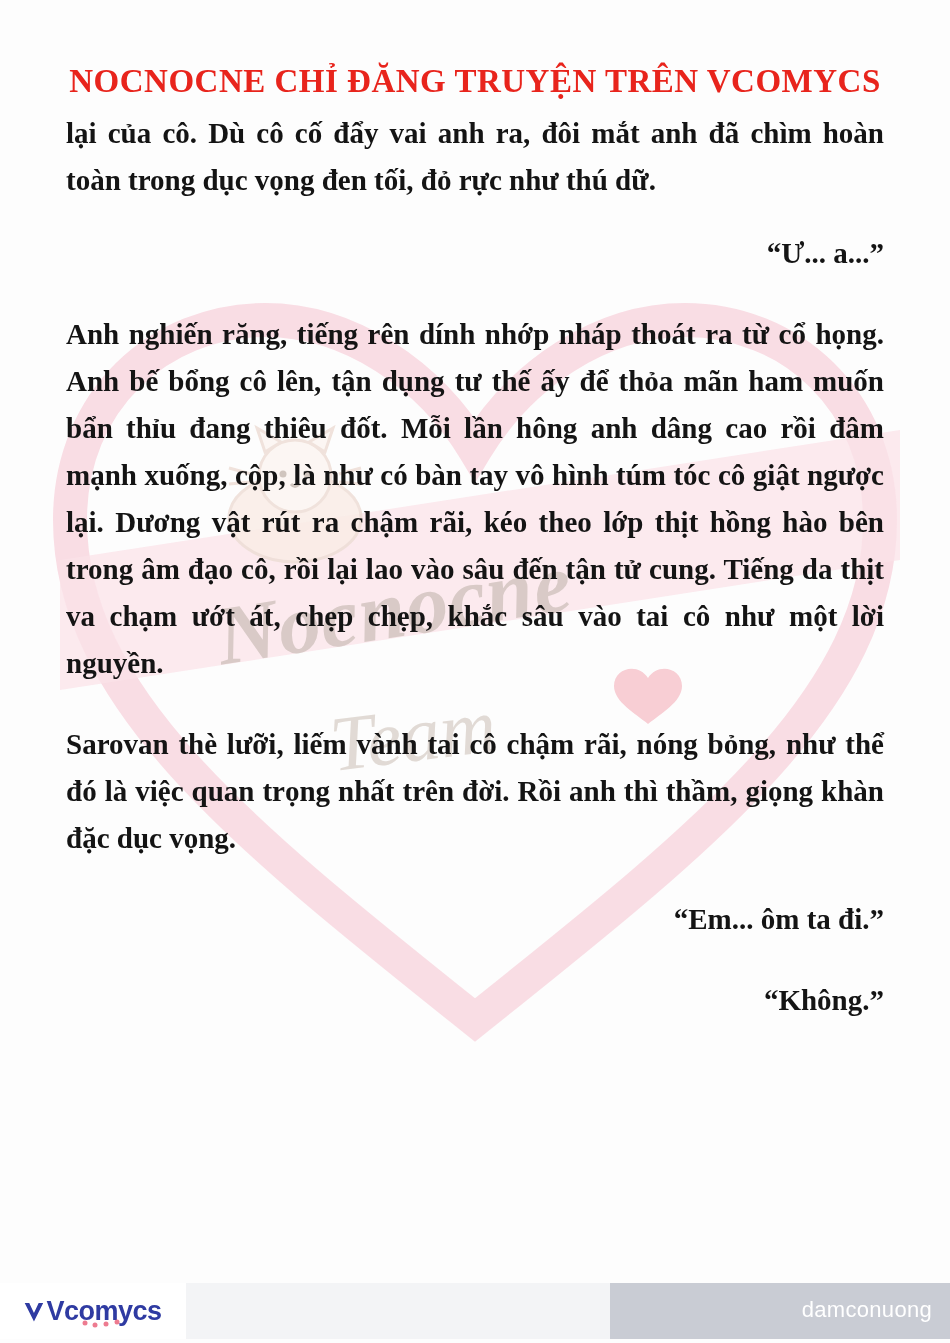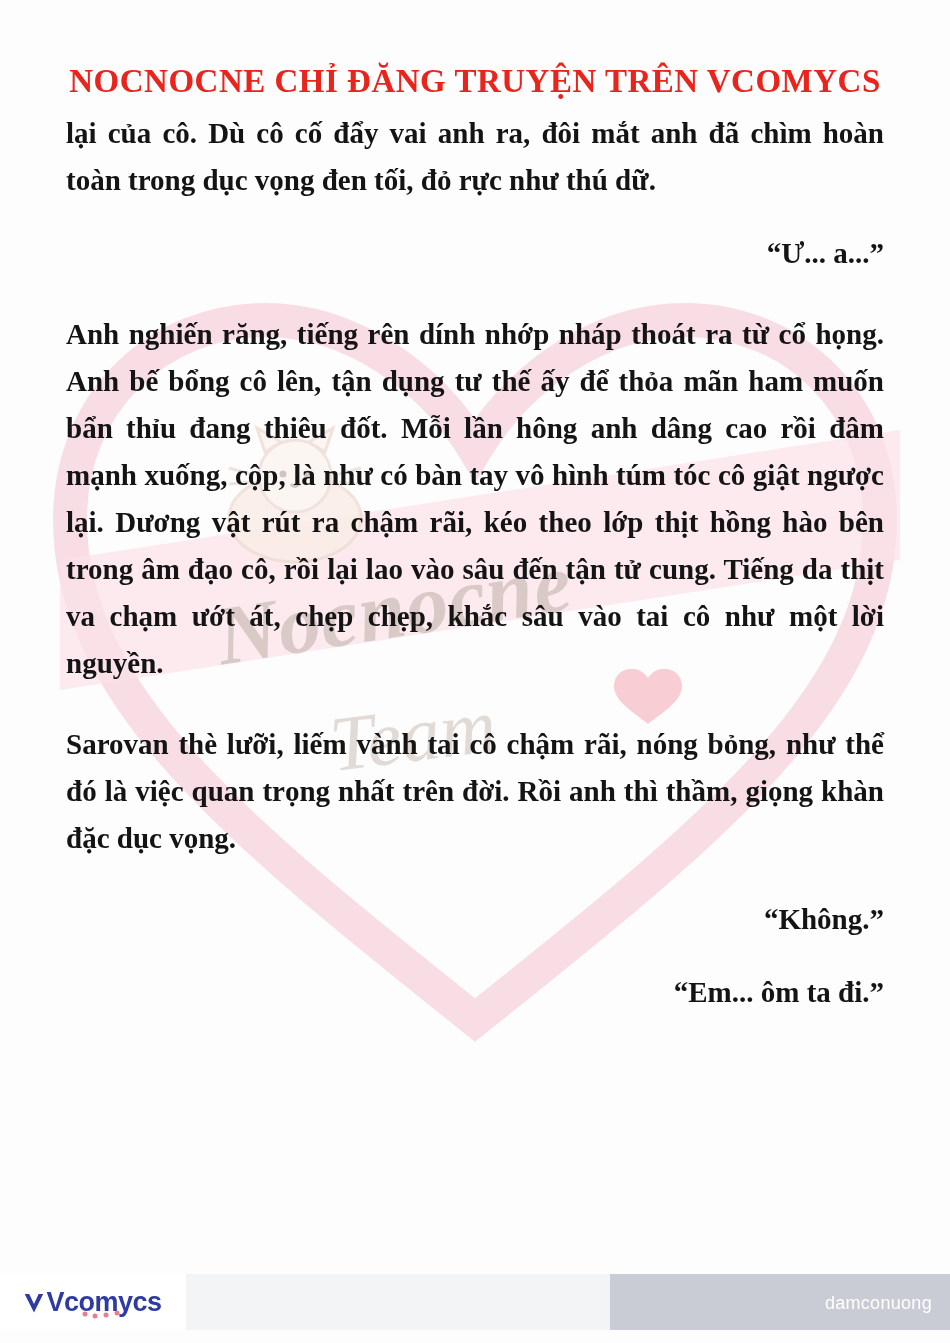--- a/index.html
+++ b/index.html
@@ -66,21 +66,21 @@
   .para.quote {
     text-align: right;
     margin-left: 40px;
   }
   .gap-big { margin-bottom: 34px; }
 
   
   .footer {
     position: absolute;
     left: 0;
-    bottom: 13px;
+    bottom: 4px;
     width: 950px;
     height: 56px;
     background: #f3f4f6;
     z-index: 4;
   }
   .footer-left {
     position: absolute;
     left: 0;
     bottom: 0;
     width: 186px;
@@ -113,21 +113,21 @@
     top: 12px;
     width: 44px;
     height: 20px;
     opacity: 0.75;
   }
   .footer-right {
     position: absolute;
     right: 18px;
     bottom: 16px;
     font-family: "Liberation Sans", sans-serif;
-    font-size: 18px;
+    font-size: 22px;
     color: #ffffff;
     letter-spacing: 0.3px;
   }
   .footer-rightbar {
     position: absolute;
     right: 0;
     bottom: 0;
     width: 340px;
     height: 56px;
     background: #c9ccd4;
@@ -196,22 +196,22 @@
 
   <div class="header">
     <div class="header-title">NOCNOCNE CHỈ ĐĂNG TRUYỆN TRÊN VCOMYCS</div>
   </div>
 
   <div class="content">
     <p class="para">lại của cô. Dù cô cố đẩy vai anh ra, đôi mắt anh đã chìm hoàn toàn trong dục vọng đen tối, đỏ rực như thú dữ.</p>
     <p class="para quote gap-big">“Ư... a...”</p>
     <p class="para gap-big">Anh nghiến răng, tiếng rên dính nhớp nháp thoát ra từ cổ họng. Anh bế bổng cô lên, tận dụng tư thế ấy để thỏa mãn ham muốn bẩn thỉu đang thiêu đốt. Mỗi lần hông anh dâng cao rồi đâm mạnh xuống, cộp, là như có bàn tay vô hình túm tóc cô giật ngược lại. Dương vật rút ra chậm rãi, kéo theo lớp thịt hồng hào bên trong âm đạo cô, rồi lại lao vào sâu đến tận tử cung. Tiếng da thịt va chạm ướt át, chẹp chẹp, khắc sâu vào tai cô như một lời nguyền.</p>
     <p class="para gap-big">Sarovan thè lưỡi, liếm vành tai cô chậm rãi, nóng bỏng, như thể đó là việc quan trọng nhất trên đời. Rồi anh thì thầm, giọng khàn đặc dục vọng.</p>
+    <p class="para quote gap-big">“Em... ôm ta đi.”</p>
     <p class="para quote">“Không.”</p>
-    <p class="para quote gap-big">“Em... ôm ta đi.”</p>
   </div>
 
   <div class="footer">
     <div class="footer-rightbar"></div>
     <div class="footer-left">
       <div class="brand">
         <span class="mark"></span><span>Vcomycs</span>
         <svg class="dots" viewBox="0 0 44 20" xmlns="http://www.w3.org/2000/svg">
           <circle cx="5" cy="15" r="2.5" fill="#e8506b"></circle>
           <circle cx="15" cy="17" r="2.5" fill="#e8506b"></circle>

